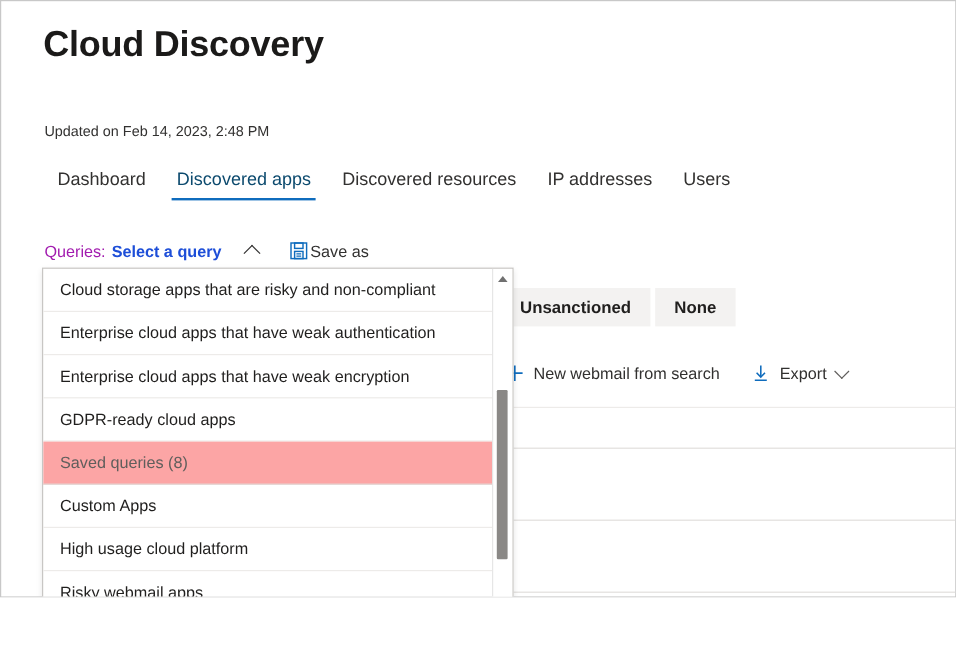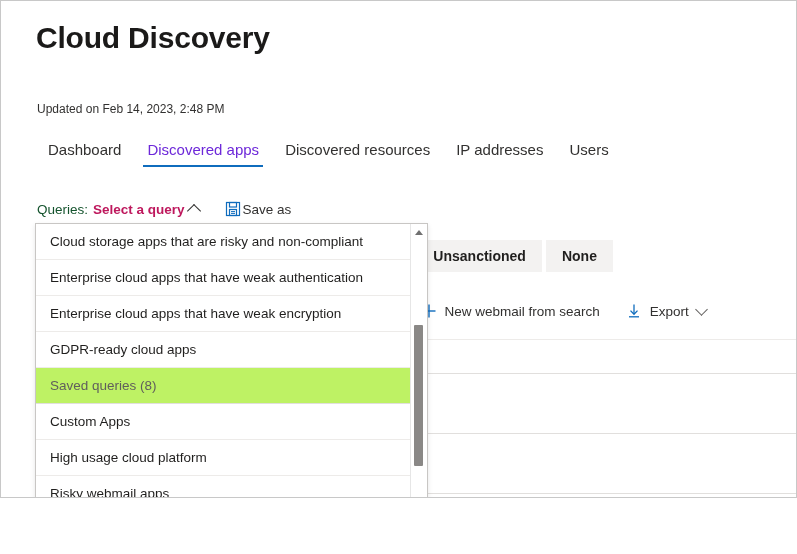--- a/index.html
+++ b/index.html
@@ -53,21 +53,21 @@
     position: relative;
     font-size: 15px;
     color: #323130;
     padding: 0 13px 9px 13px;
     cursor: pointer;
     white-space: nowrap;
   }
   .tab:first-child { padding-left: 11px; }
   .tab.active {
     font-weight: normal;
-    color: #6d28d9;
+    color: #0c4a6e;
   }
   .tab.active::after {
     content: "";
     position: absolute;
     left: 9px;
     right: 9px;
     bottom: 0;
     height: 2px;
     background: #0f6cbd;
   }
@@ -76,28 +76,28 @@
   .queries-bar {
     position: absolute;
     left: 36px;
     top: 200px;
     display: flex;
     align-items: center;
     font-size: 13.5px;
     color: #323130;
     white-space: nowrap;
   }
-  .queries-label { color: #14532d; }
+  .queries-label { color: #a21caf; }
   .query-select {
     display: inline-flex;
     align-items: center;
-    gap: 4px;
+    gap: 20px;
     margin-left: 5px;
     font-weight: bold;
-    color: #be185d;
+    color: #1d4ed8;
     cursor: pointer;
   }
   .chev-up {
     display: inline-block;
     width: 9px;
     height: 9px;
     border-left: 1.4px solid #323130;
     border-top: 1.4px solid #323130;
     transform: rotate(45deg);
     position: relative;
@@ -240,21 +240,21 @@
     align-items: center;
     padding-left: 14px;
     font-size: 13.5px;
     color: #201f1e;
     border-bottom: 1px solid #edebe9;
     box-sizing: border-box;
     cursor: pointer;
     white-space: nowrap;
   }
   .dd-item.header {
-    background: #bef264;
+    background: #fca5a5;
     color: #605e5c;
     cursor: default;
     border-bottom: 1px solid #e1dfdd;
   }
   
   .dd-scrollbar {
     position: absolute;
     right: 0;
     top: 0;
     bottom: 0;

